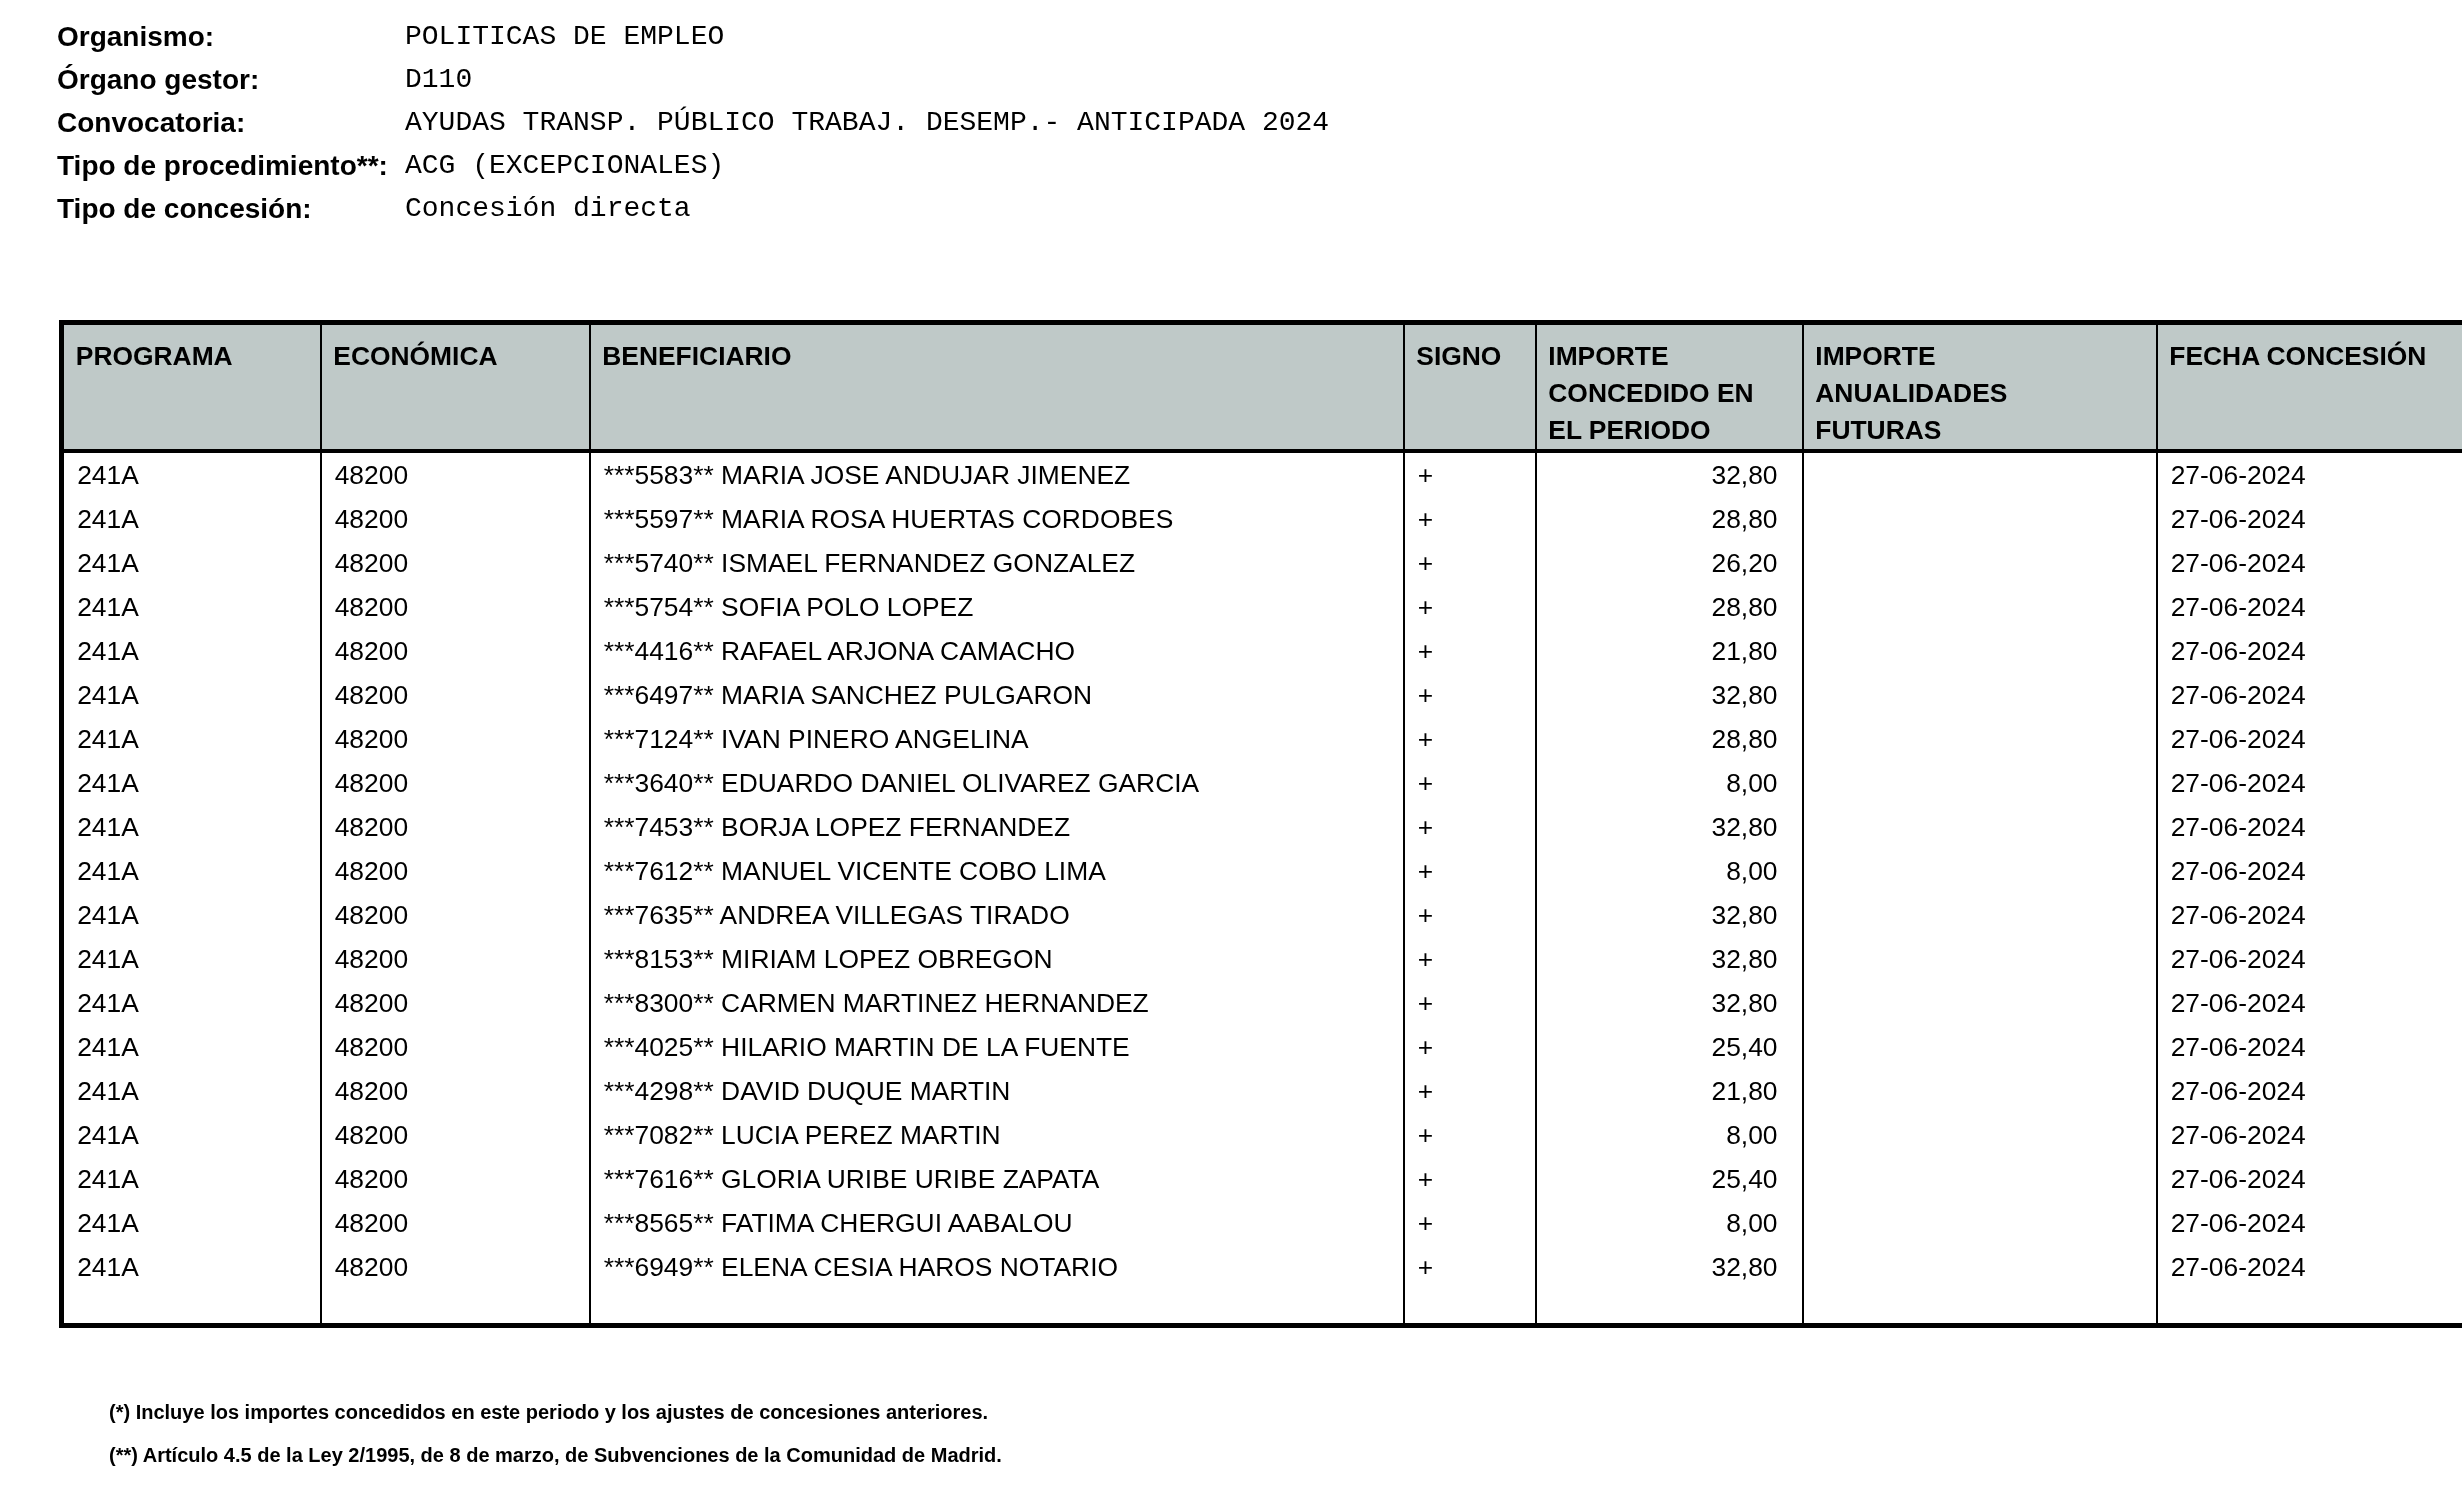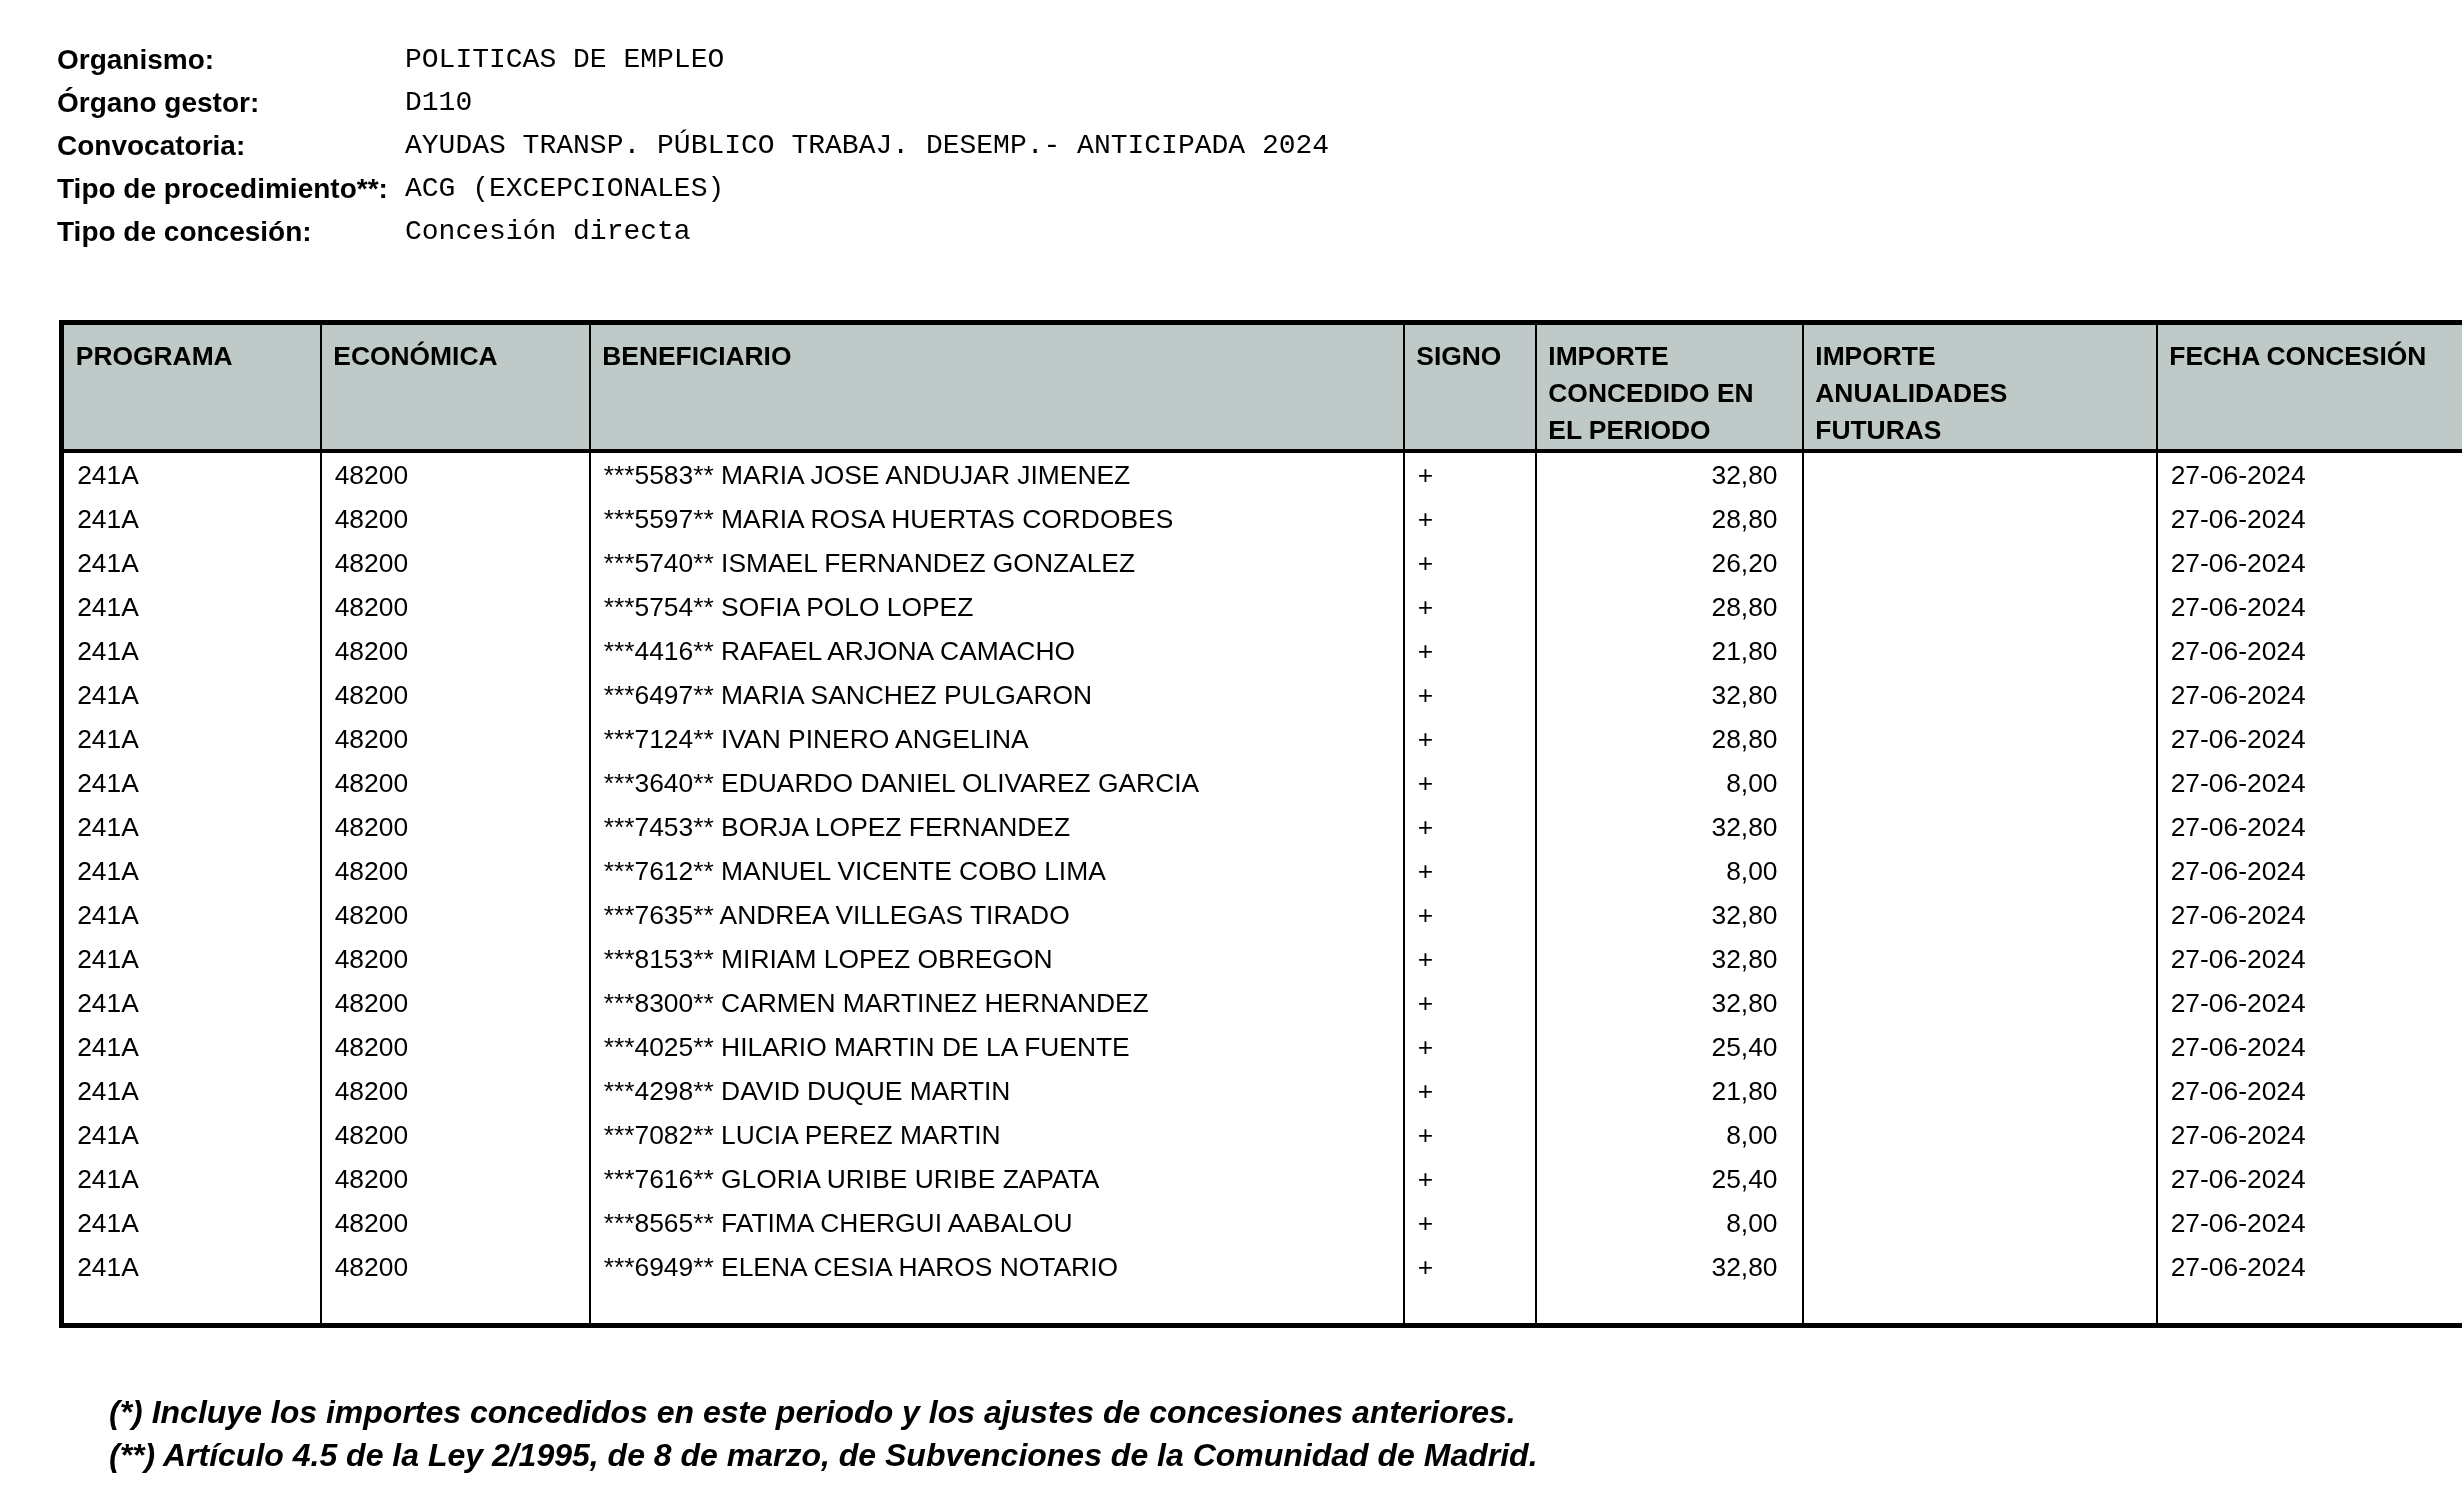--- a/index.html
+++ b/index.html
@@ -5,21 +5,21 @@
   :root { --header-bg: #bfc9c8; --border: #000; }
   html, body { margin: 0; padding: 0; }
   body {
     width: 2462px; height: 1496px;
     background: #fff; color: #000;
     font-family: "Liberation Sans", sans-serif;
     position: relative; overflow: hidden;
   }
 
   
-  .meta { position: absolute; left: 57px; top: 44px; font-size: 28px; }
+  .meta { position: absolute; left: 57px; top: 21px; font-size: 28px; }
   .meta-row { display: flex; height: 43px; align-items: flex-start; }
   .meta-label { width: 348px; font-weight: bold; flex: 0 0 auto; }
   .meta-value { white-space: nowrap; font-family: Liberation Mono, monospace; }
 
   
   table.grants {
     position: absolute; left: 59px; top: 320px;
     width: 2409px; border-collapse: collapse; table-layout: fixed;
     border: 5.9px solid var(--border);
   }
@@ -38,21 +38,21 @@
     padding: 0 10.3px 0 13.2px;
     white-space: nowrap; overflow: hidden;
     vertical-align: middle;
   }
   td.col-importe_concedido { text-align: right; padding-right: 24px; }
   tr.spacer td { height: 34px; }
 
   
   .footnotes {
     position: absolute; left: 109px; top: 1391px;
-    font-size: 32px; font-weight: bold; font-style: italic;
+    font-size: 20px; font-weight: bold; 
     line-height: 43px; white-space: nowrap;
   }
 </style>
 </head>
 <body>
 
 <div class="meta">
   <div class="meta-row">
     <span class="meta-label">Organismo:</span>
     <span class="meta-value">POLITICAS DE EMPLEO</span>

